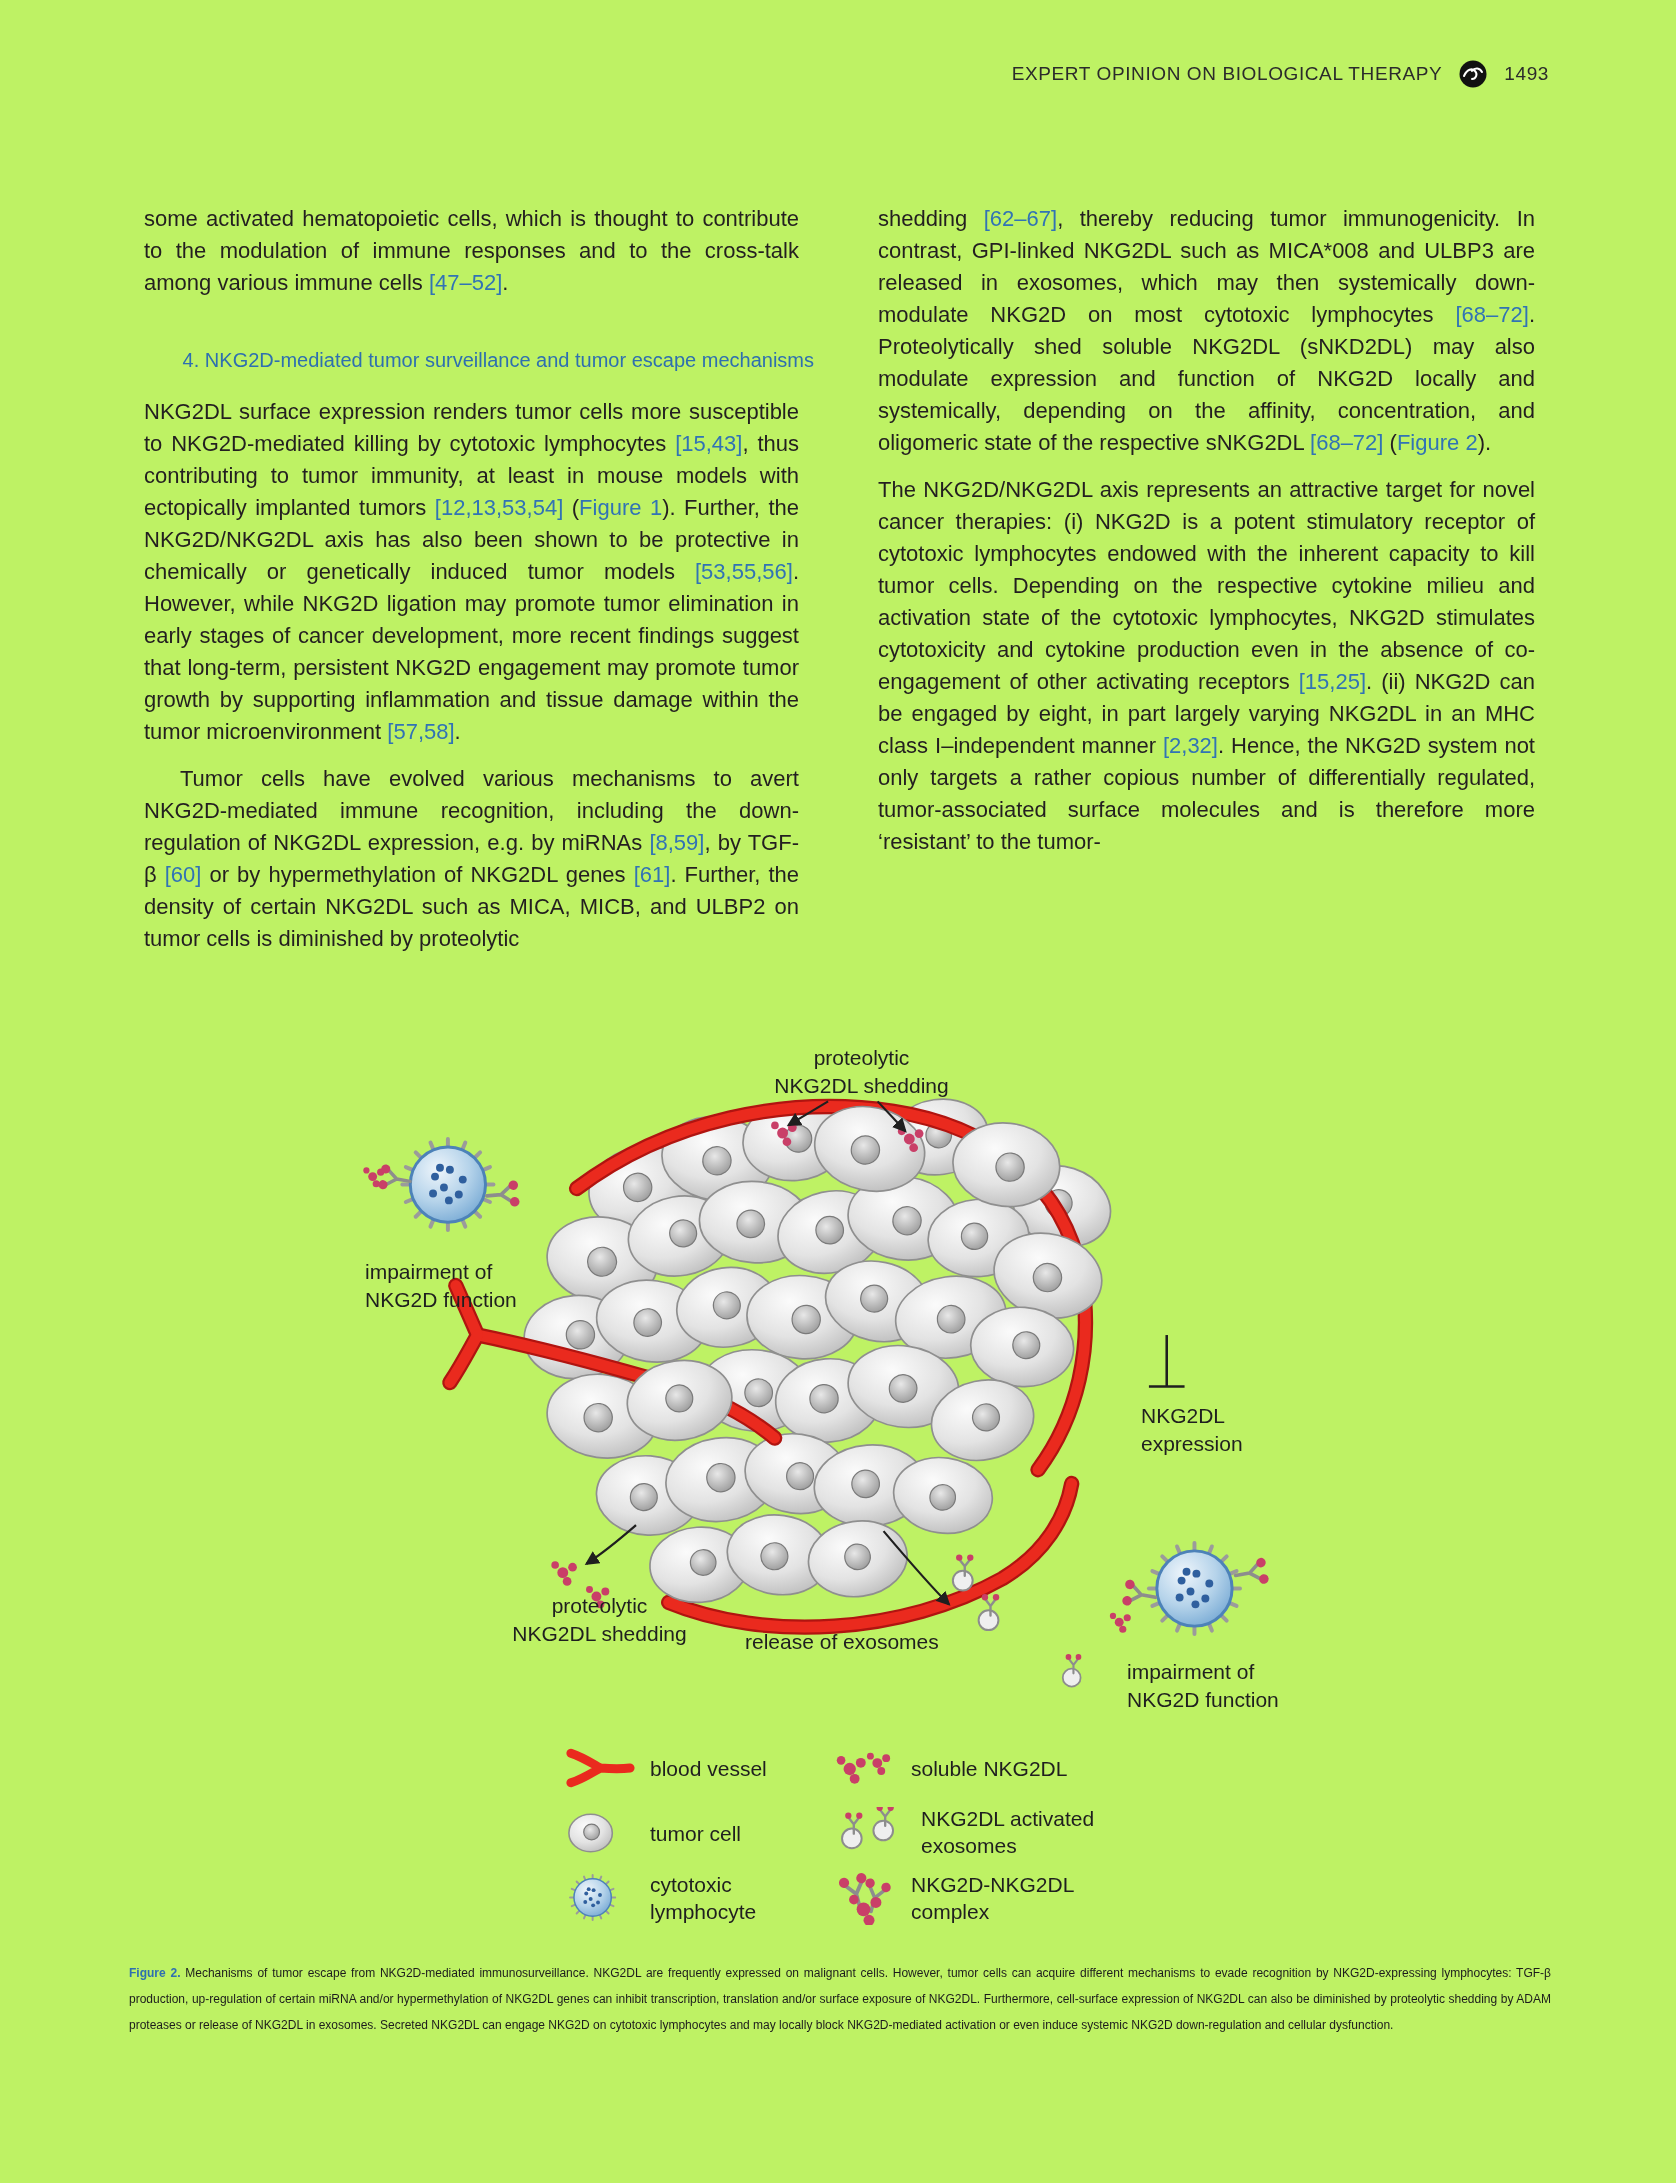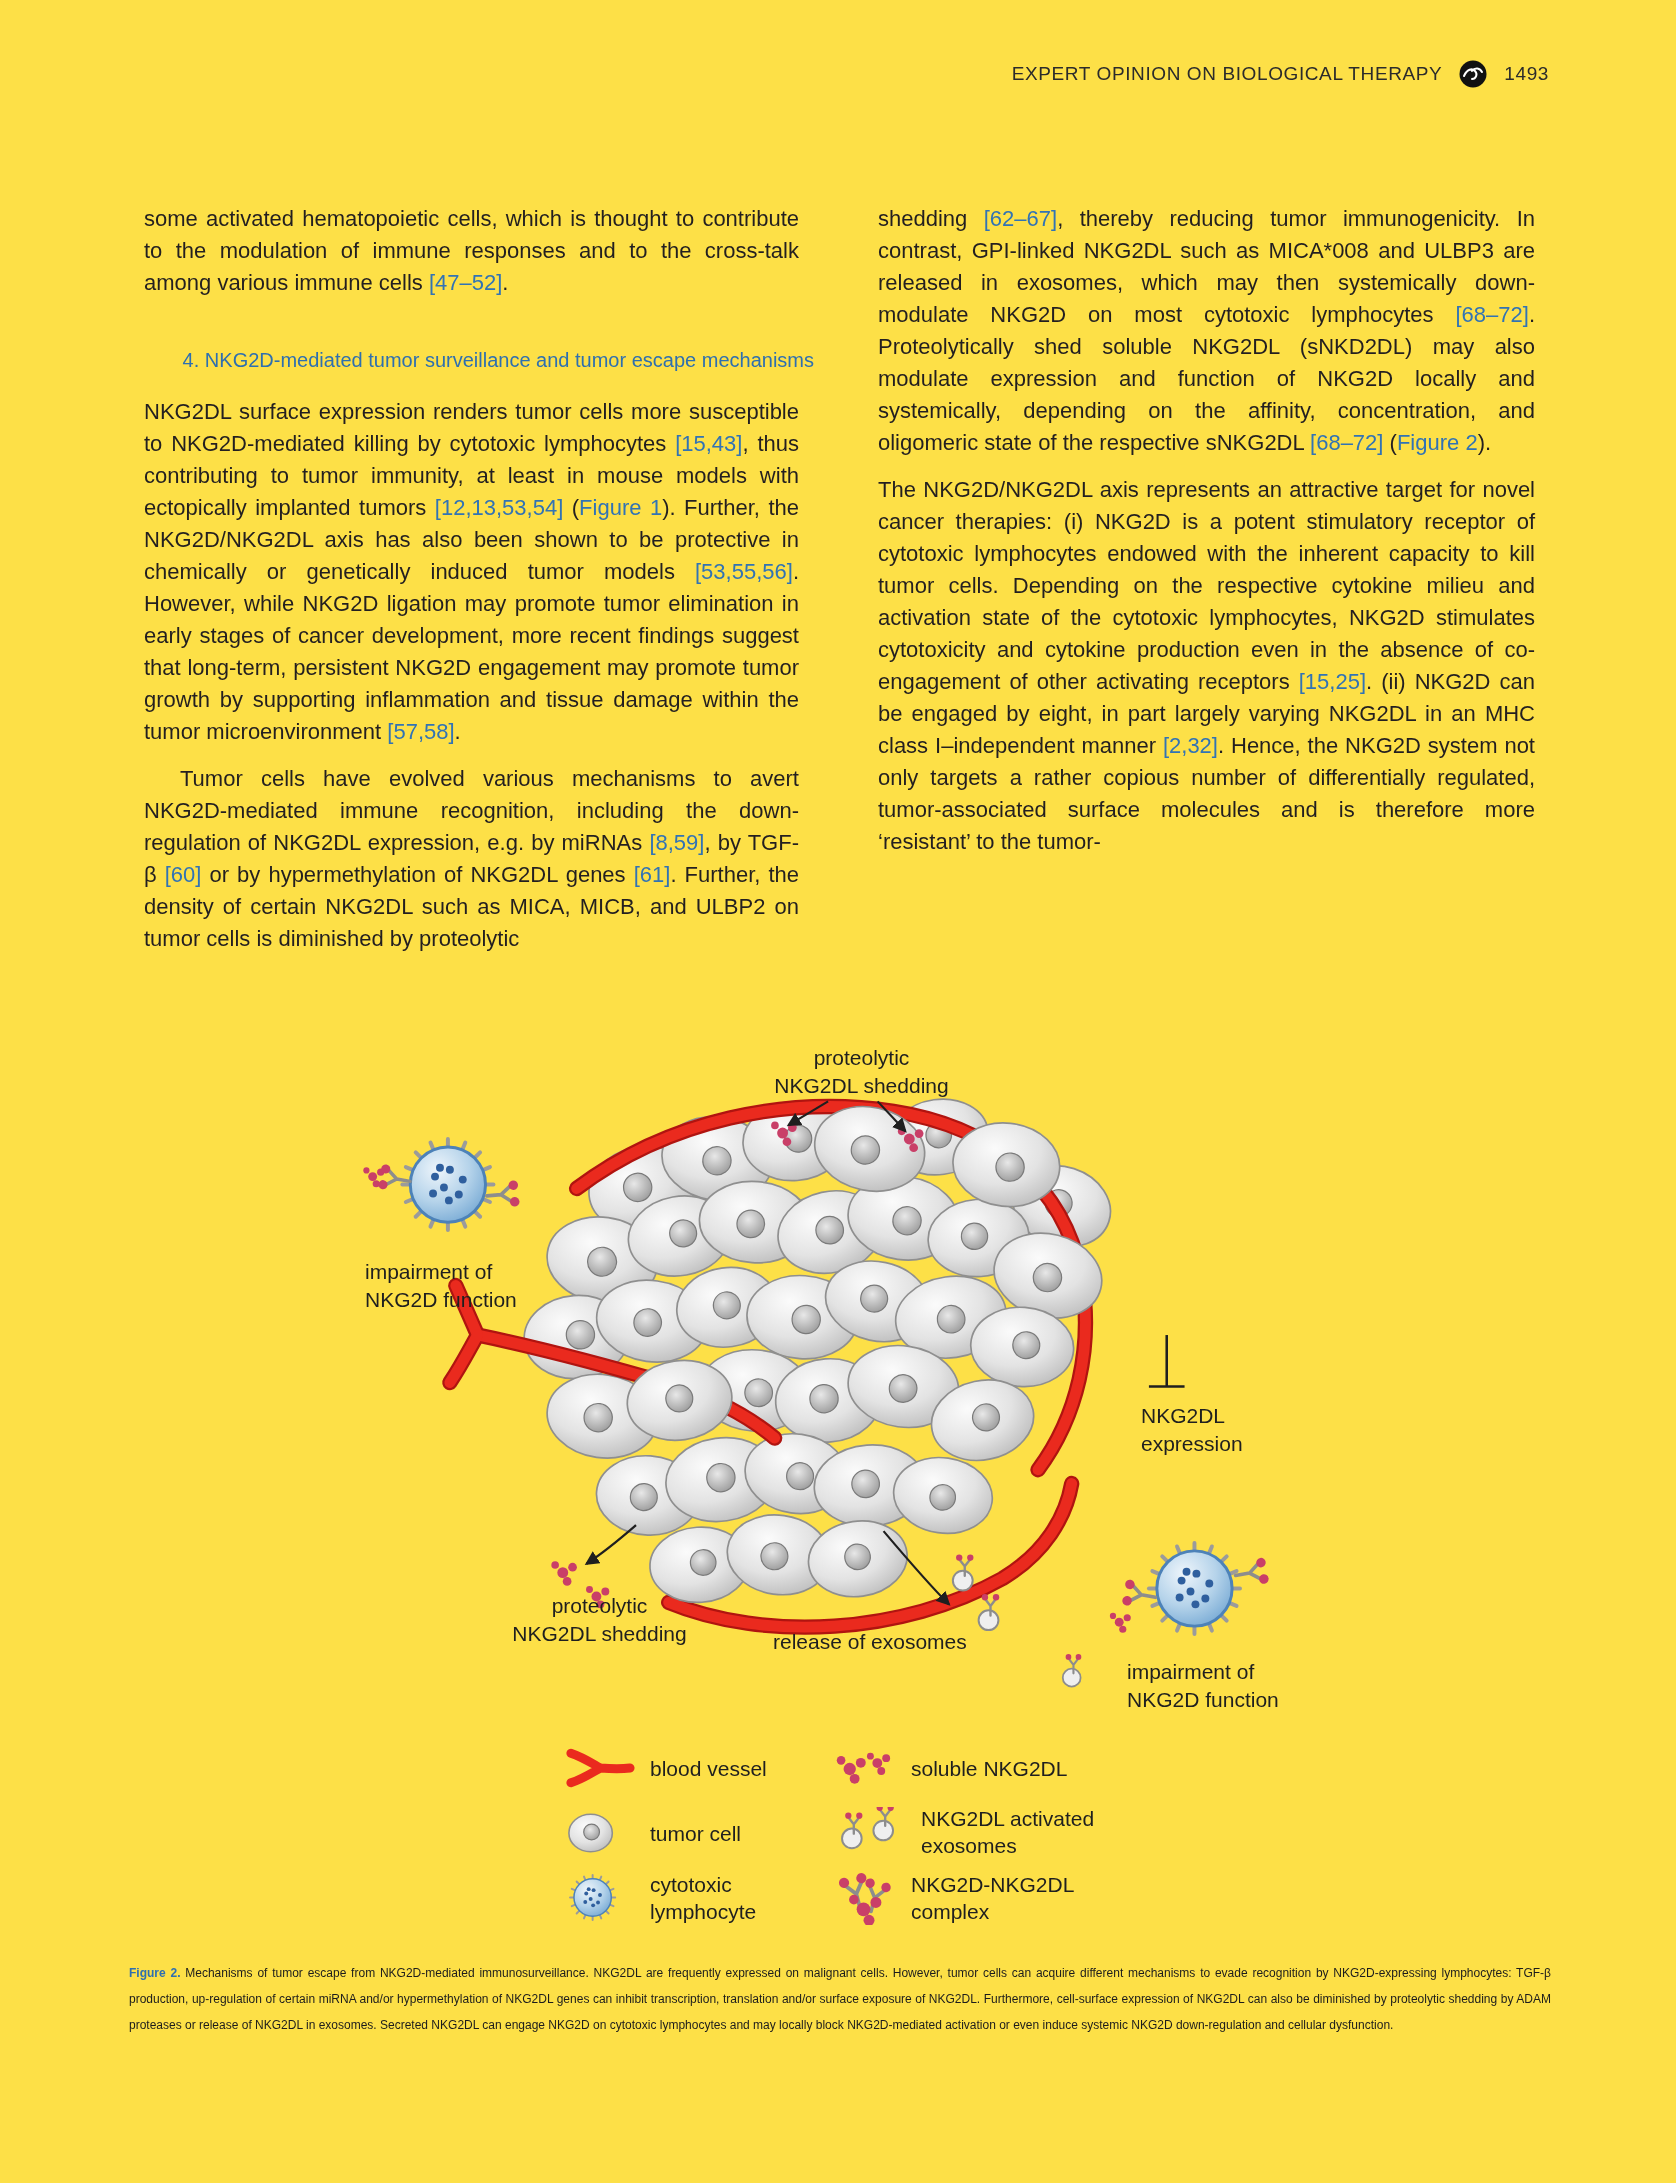--- a/index.html
+++ b/index.html
@@ -1,18 +1,18 @@
 <!DOCTYPE html>
 <html style="--accent-blue: #2e6fb0; --cite-blue: #3173b5; --vessel-red: #ea2a1e; --nkg2dl-pink: #c93f68; --lymphocyte-blue: #76a9d4; --text-dark: #231f20;"><head>
 <meta charset="utf-8">
 <style>
   * { margin:0; padding:0; box-sizing:border-box; }
   html,body { background:#ffffff; }
   .page {
-    position:relative; width:1676px; height:2183px; background:#fde047;
+    position:relative; width:1676px; height:2183px; background:#bef264;
     font-family:"Liberation Sans", sans-serif; color:var(--text-dark,#231f20);
     overflow:hidden;
   }
   .header {
     position:absolute; top:59px; left:129px; right:127px;
     display:flex; justify-content:flex-end; align-items:center; gap:16px;
     font-size:19px; letter-spacing:0.6px; color:#2b2b2b;
   }
   .logo { display:flex; align-items:center; }
   .col { position:absolute; top:188px; font-size:22px; line-height:32px; text-align:justify; }
@@ -398,21 +398,21 @@
     </svg>
 
     <div class="fig-label center" style="left:584px;top:6px;width:297px">proteolytic
 NKG2DL shedding</div>
     <div class="fig-label" style="left:236px;top:220px;width:238px">impairment of
 NKG2D function</div>
     <div class="fig-label" style="left:1012px;top:364px;width:218px">NKG2DL
 expression</div>
     <div class="fig-label center" style="left:327px;top:554px;width:287px">proteolytic
 NKG2DL shedding</div>
-    <div class="fig-label" style="left:644px;top:590px;width:277px">release of exosomes</div>
+    <div class="fig-label" style="left:616px;top:590px;width:277px">release of exosomes</div>
     <div class="fig-label" style="left:998px;top:620px;width:248px">impairment of
 NKG2D function</div>
 
     <div class="legend-item" style="left:432px;top:705px">
       <svg class="legend-glyph" width="77" height="50" viewBox="0 0 78 50">
         <path d="M10,10 C22,14 31,20 40,25 M10,40 C22,36 31,30 40,25 M40,25 C52,26 62,26 70,25" fill="none" stroke="#ea2a1e" stroke-width="9" stroke-linecap="round"></path>
       </svg>
       <div class="legend-label">blood vessel</div>
     </div>
 

